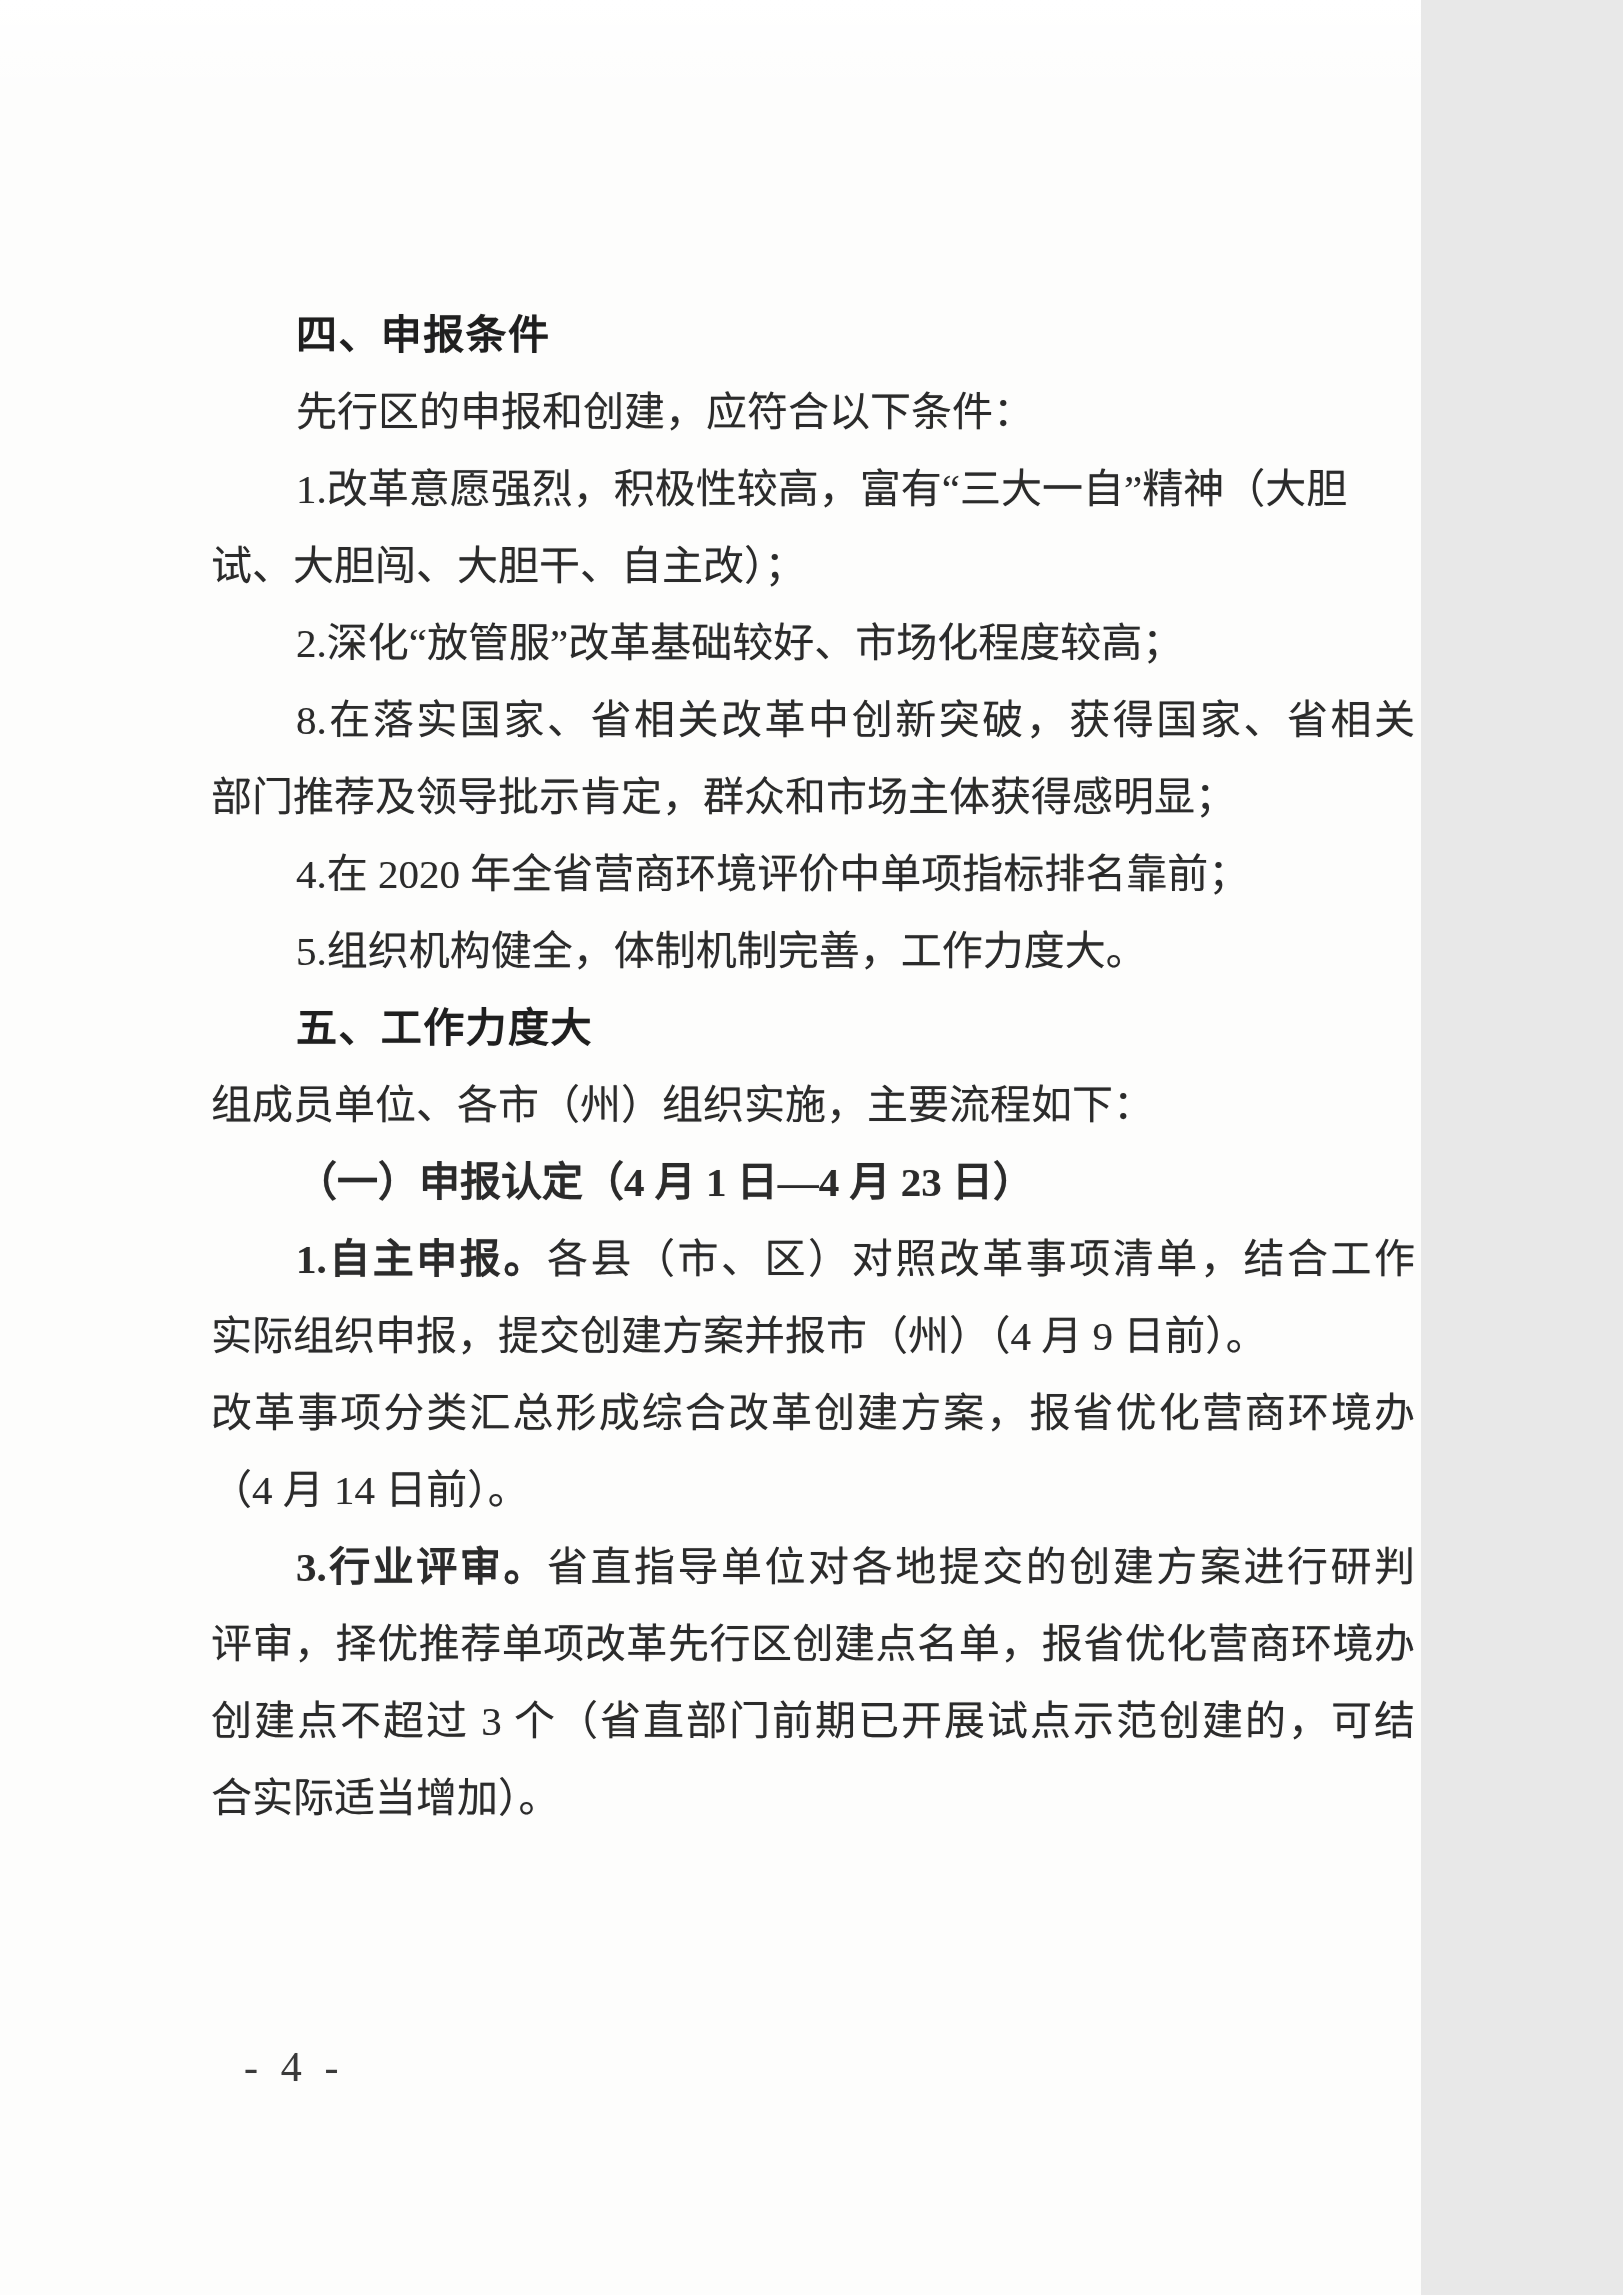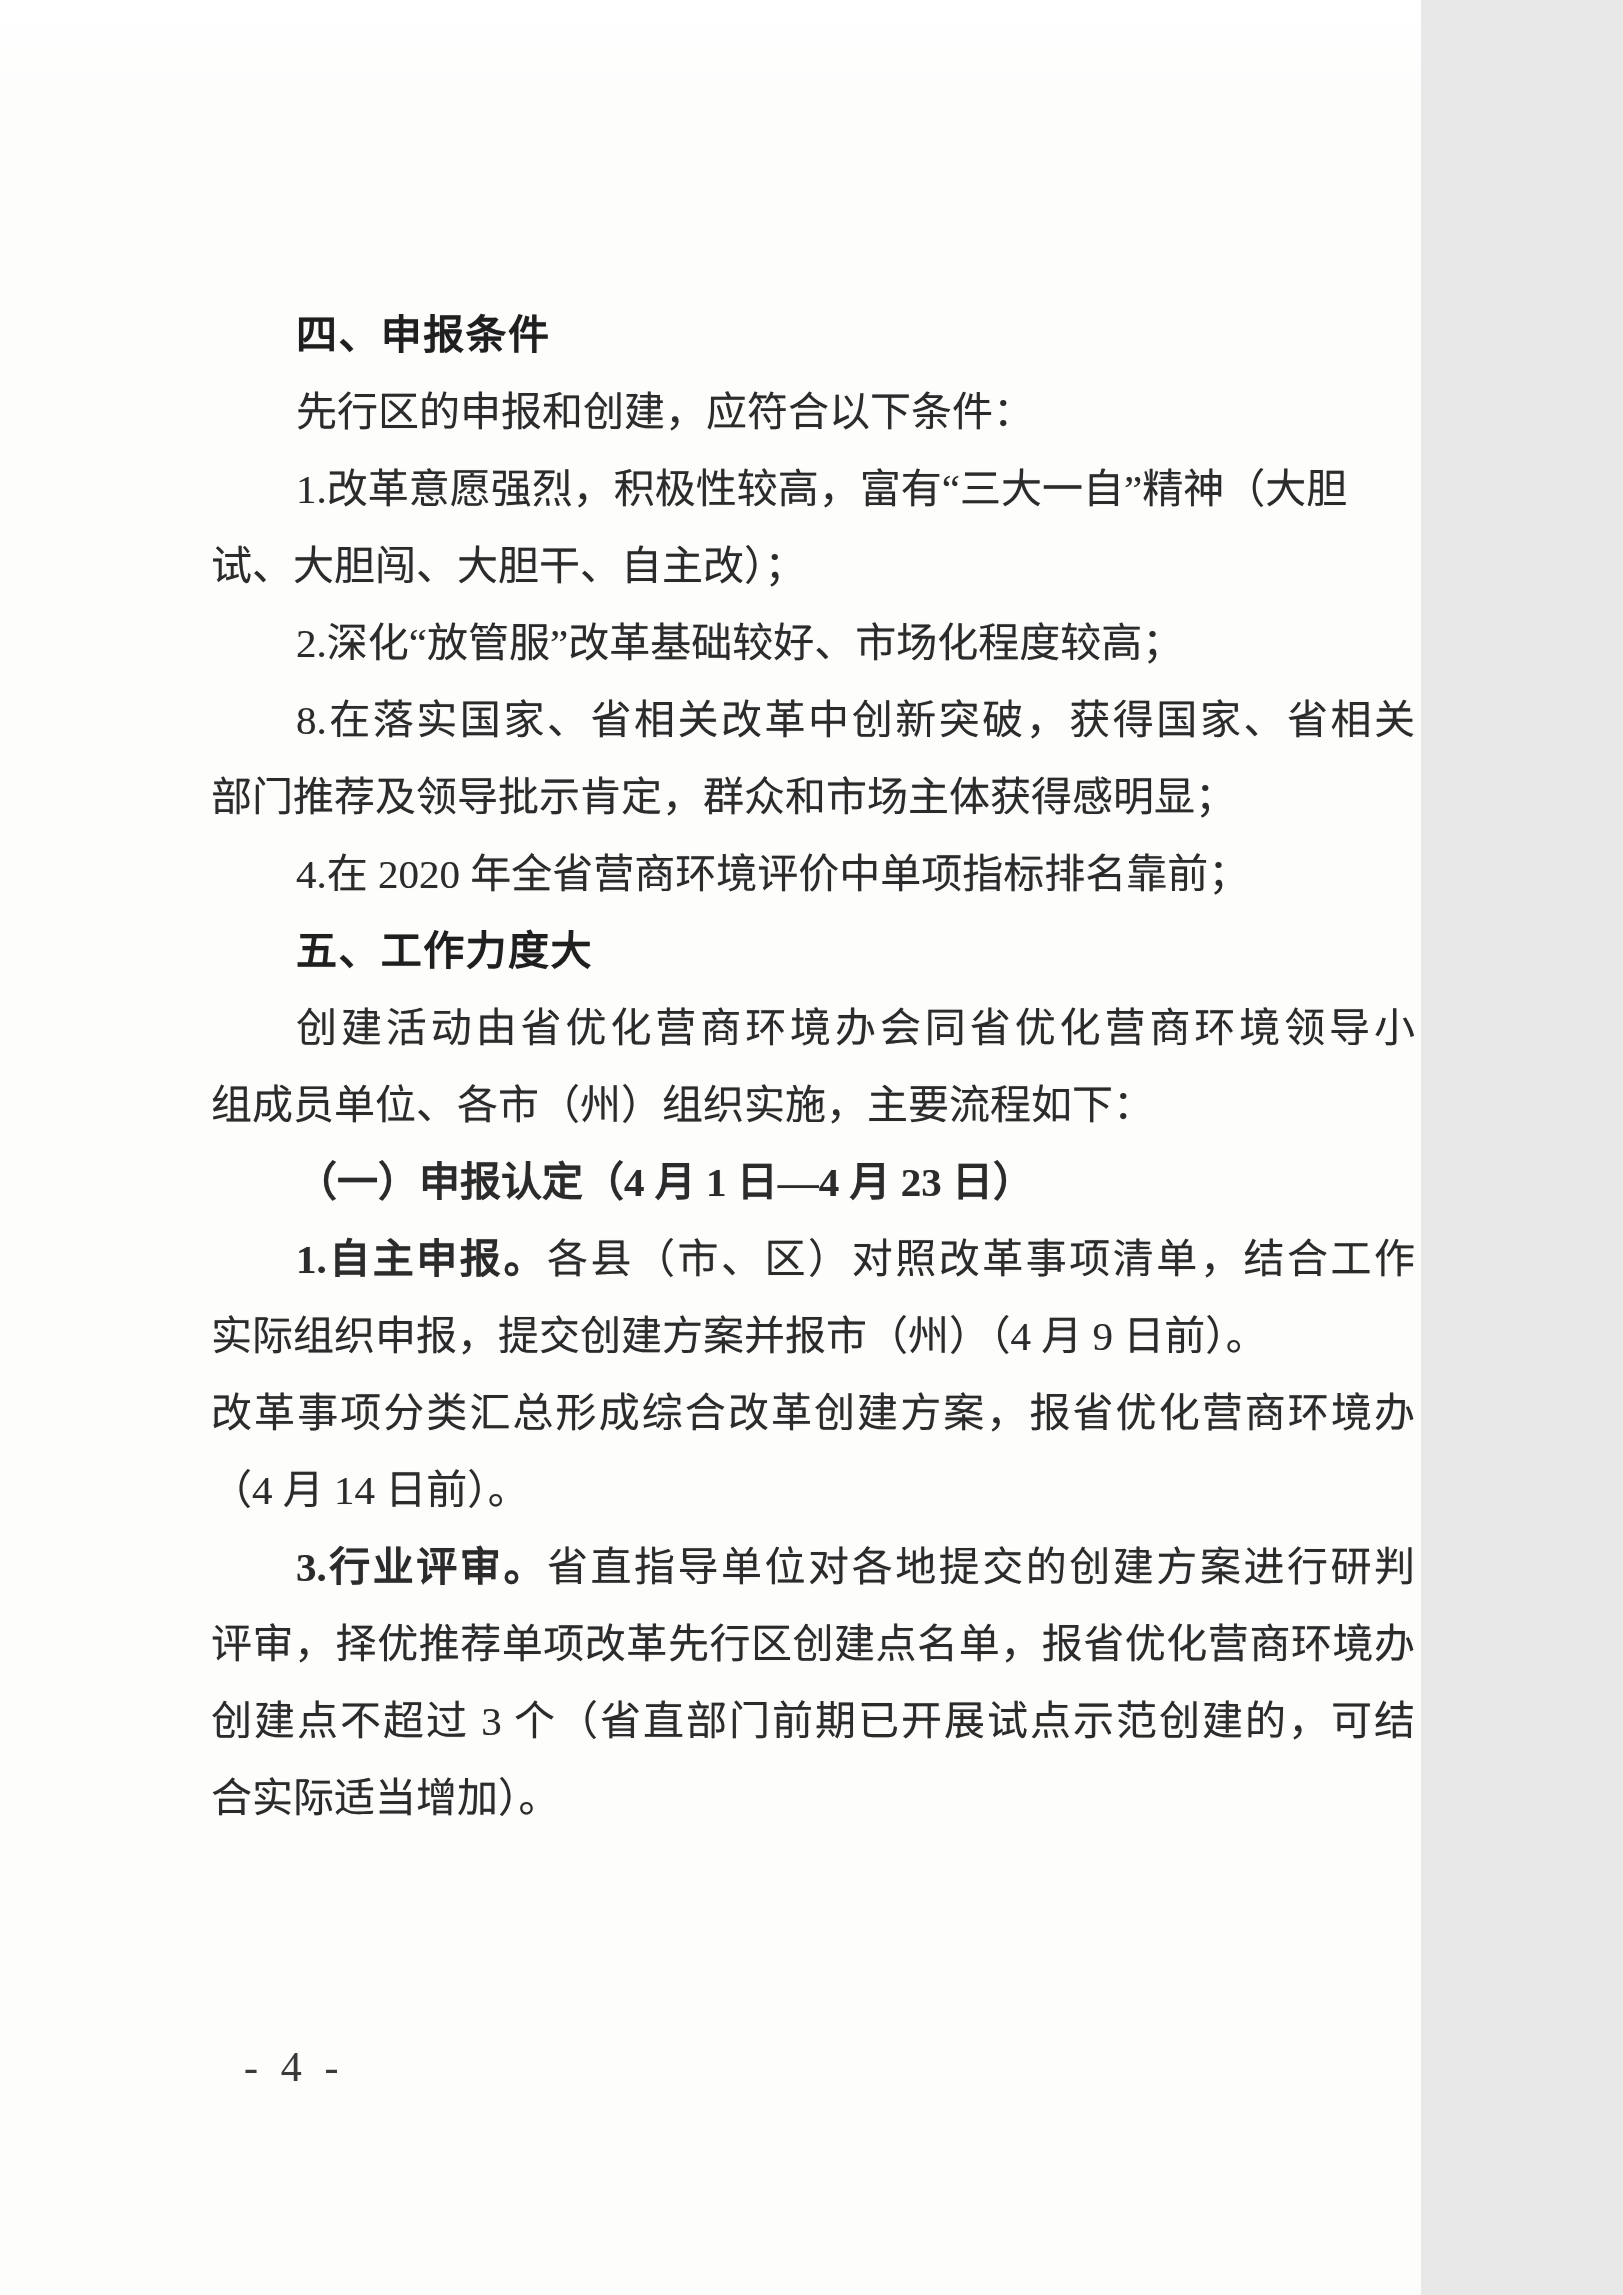--- a/index.html
+++ b/index.html
@@ -74,22 +74,22 @@
 <div class="page">
   <main class="doc">
       <div class="line heading indent"><span>四、申报条件</span></div>
       <div class="line body indent"><span>先行区的申报和创建，应符合以下条件：</span></div>
       <div class="line body indent"><span>1.改革意愿强烈，积极性较高，富有“三大一自”精神（大胆</span></div>
       <div class="line body"><span>试、大胆闯、大胆干、自主改）；</span></div>
       <div class="line body indent"><span>2.深化“放管服”改革基础较好、市场化程度较高；</span></div>
       <div class="line body indent justify"><span>8.在落实国家、省相关改革中创新突破，获得国家、省相关</span></div>
       <div class="line body"><span>部门推荐及领导批示肯定，群众和市场主体获得感明显；</span></div>
       <div class="line body indent"><span>4.在 2020 年全省营商环境评价中单项指标排名靠前；</span></div>
+      <div class="line body indent"><span>5.组织机构健全，体制机制完善，工作力度大。</span></div>
       <div class="line heading indent"><span>五、工作力度大</span></div>
-      <div class="line body indent justify"><span>创建活动由省优化营商环境办会同省优化营商环境领导小</span></div>
       <div class="line body"><span>组成员单位、各市（州）组织实施，主要流程如下：</span></div>
       <div class="line subheading indent"><span>（一）申报认定（4 月 1 日—4 月 23 日）</span></div>
       <div class="line body indent justify"><span class="lead-bold">1.自主申报。</span><span>各县（市、区）对照改革事项清单，结合工作</span></div>
       <div class="line body"><span>实际组织申报，提交创建方案并报市（州）（4 月 9 日前）。</span></div>
       <div class="line body justify"><span>改革事项分类汇总形成综合改革创建方案，报省优化营商环境办</span></div>
       <div class="line body"><span>（4 月 14 日前）。</span></div>
       <div class="line body indent justify"><span class="lead-bold">3.行业评审。</span><span>省直指导单位对各地提交的创建方案进行研判</span></div>
       <div class="line body justify"><span>评审，择优推荐单项改革先行区创建点名单，报省优化营商环境办</span></div>
       <div class="line body justify"><span>创建点不超过 3 个（省直部门前期已开展试点示范创建的，可结</span></div>
       <div class="line body"><span>合实际适当增加）。</span></div>

